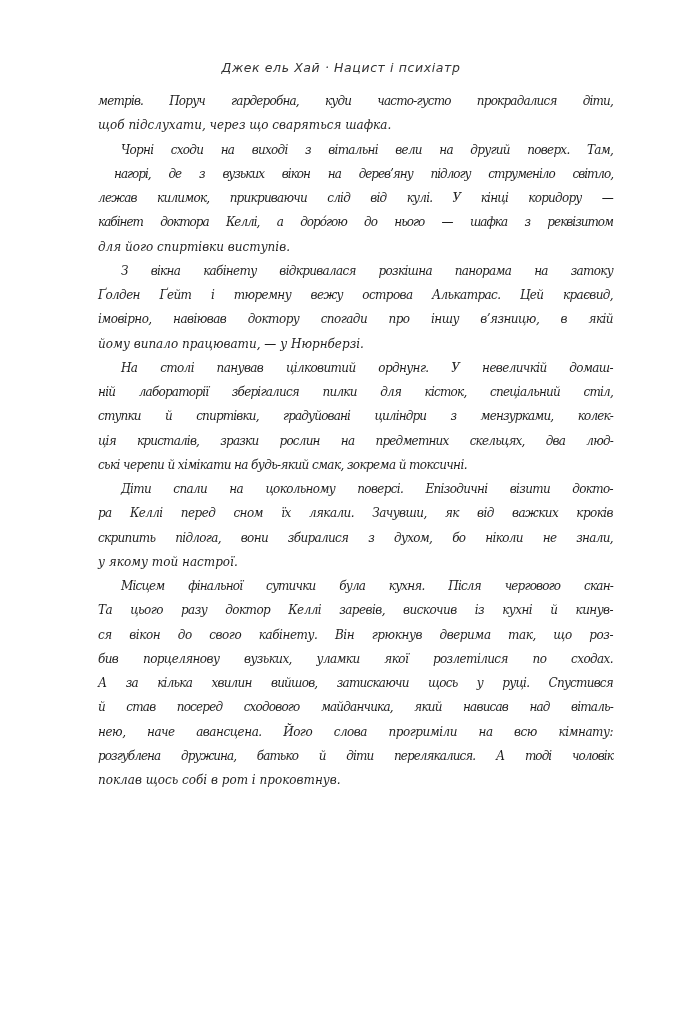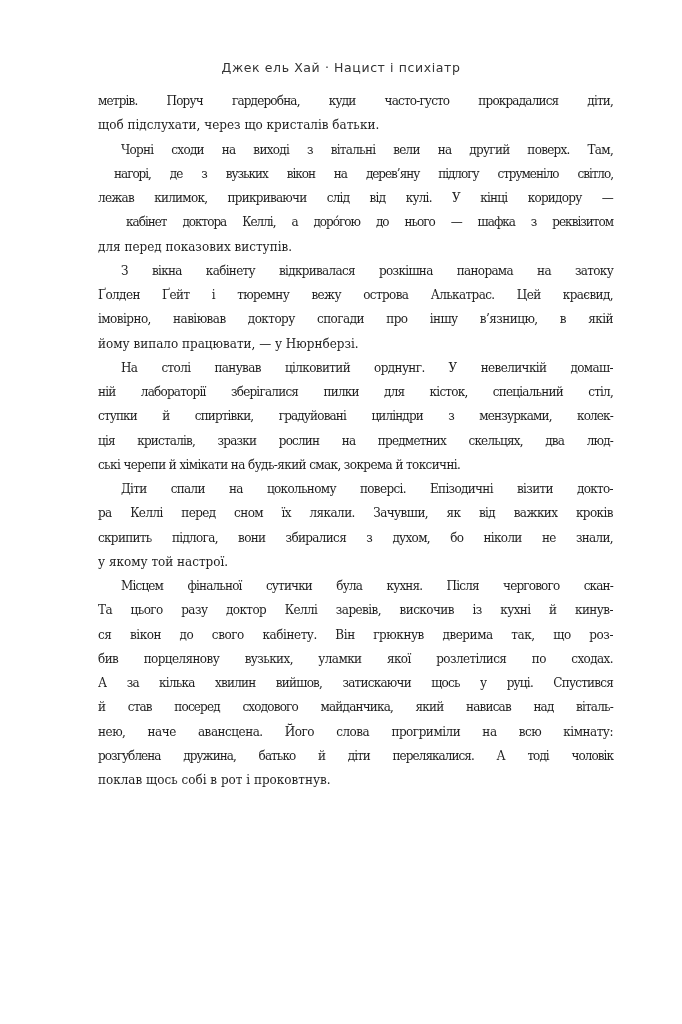--- a/index.html
+++ b/index.html
@@ -12,20 +12,21 @@
       height: 1024px;
       position: relative;
       overflow: hidden;
     }
     .page {
       position: absolute;
       left: 0; top: 0;
       width: 682px;
       height: 1024px;
       background: #ffffff;
+      font-style: italic;
     }
     .running-head {
       position: absolute;
       top: 60px;
       left: 0;
       width: 682px;
       text-align: center;
       font-family: "DejaVu Sans", sans-serif;
       font-size: 12.5px;
       letter-spacing: 0.6px;
@@ -64,29 +65,29 @@
 </head>
 <body>
 
 <div class="page">
   <div class="running-head">Джек ель Хай · Нацист і психіатр</div>
 
   <div class="text-block">
 
     <div class="para">
       <span class="line" style="white-space: nowrap; letter-spacing: -0.809px;">метрів. Поруч гардеробна, куди часто-густо прокрадалися діти,</span>
-      <span class="line last" style="white-space: nowrap;">щоб підслухати, через що кристалів батьки.</span>
+      <span class="line last" style="white-space: nowrap;">щоб підслухати, через що сваряться шафка.</span>
     </div>
 
     <div class="para">
       <span class="line indent" style="white-space: nowrap; letter-spacing: -0.72px;">Чорні сходи на виході з вітальні вели на другий поверх. Там,</span>
       <span class="line" style="white-space: nowrap; letter-spacing: -1.012px; margin-left: 16px;">нагорі, де з вузьких вікон на дерев’яну підлогу струменіло світло,</span>
       <span class="line" style="white-space: nowrap; letter-spacing: -0.747px;">лежав килимок, прикриваючи слід від кулі. У кінці коридору —</span>
-      <span class="line" style="white-space: nowrap; letter-spacing: -0.995px; margin-left: 28px;">кабінет доктора Келлі, а доро́гою до нього — шафка з реквізитом</span>
-      <span class="line last" style="white-space: nowrap;">для перед показових виступів.</span>
+      <span class="line" style="white-space: nowrap; letter-spacing: -0.995px;">кабінет доктора Келлі, а доро́гою до нього — шафка з реквізитом</span>
+      <span class="line last" style="white-space: nowrap;">для його спиртівки виступів.</span>
     </div>
 
     <div class="para">
       <span class="line indent" style="white-space: nowrap; letter-spacing: -0.688px;">З вікна кабінету відкривалася розкішна панорама на затоку</span>
       <span class="line" style="white-space: nowrap; letter-spacing: -0.602px;">Ґолден Ґейт і тюремну вежу острова Алькатрас. Цей краєвид,</span>
       <span class="line" style="white-space: nowrap; letter-spacing: -0.54px;">імовірно, навіював доктору спогади про іншу в’язницю, в якій</span>
       <span class="line last" style="white-space: nowrap;">йому випало працювати, — у Нюрнберзі.</span>
     </div>
 
     <div class="para">

